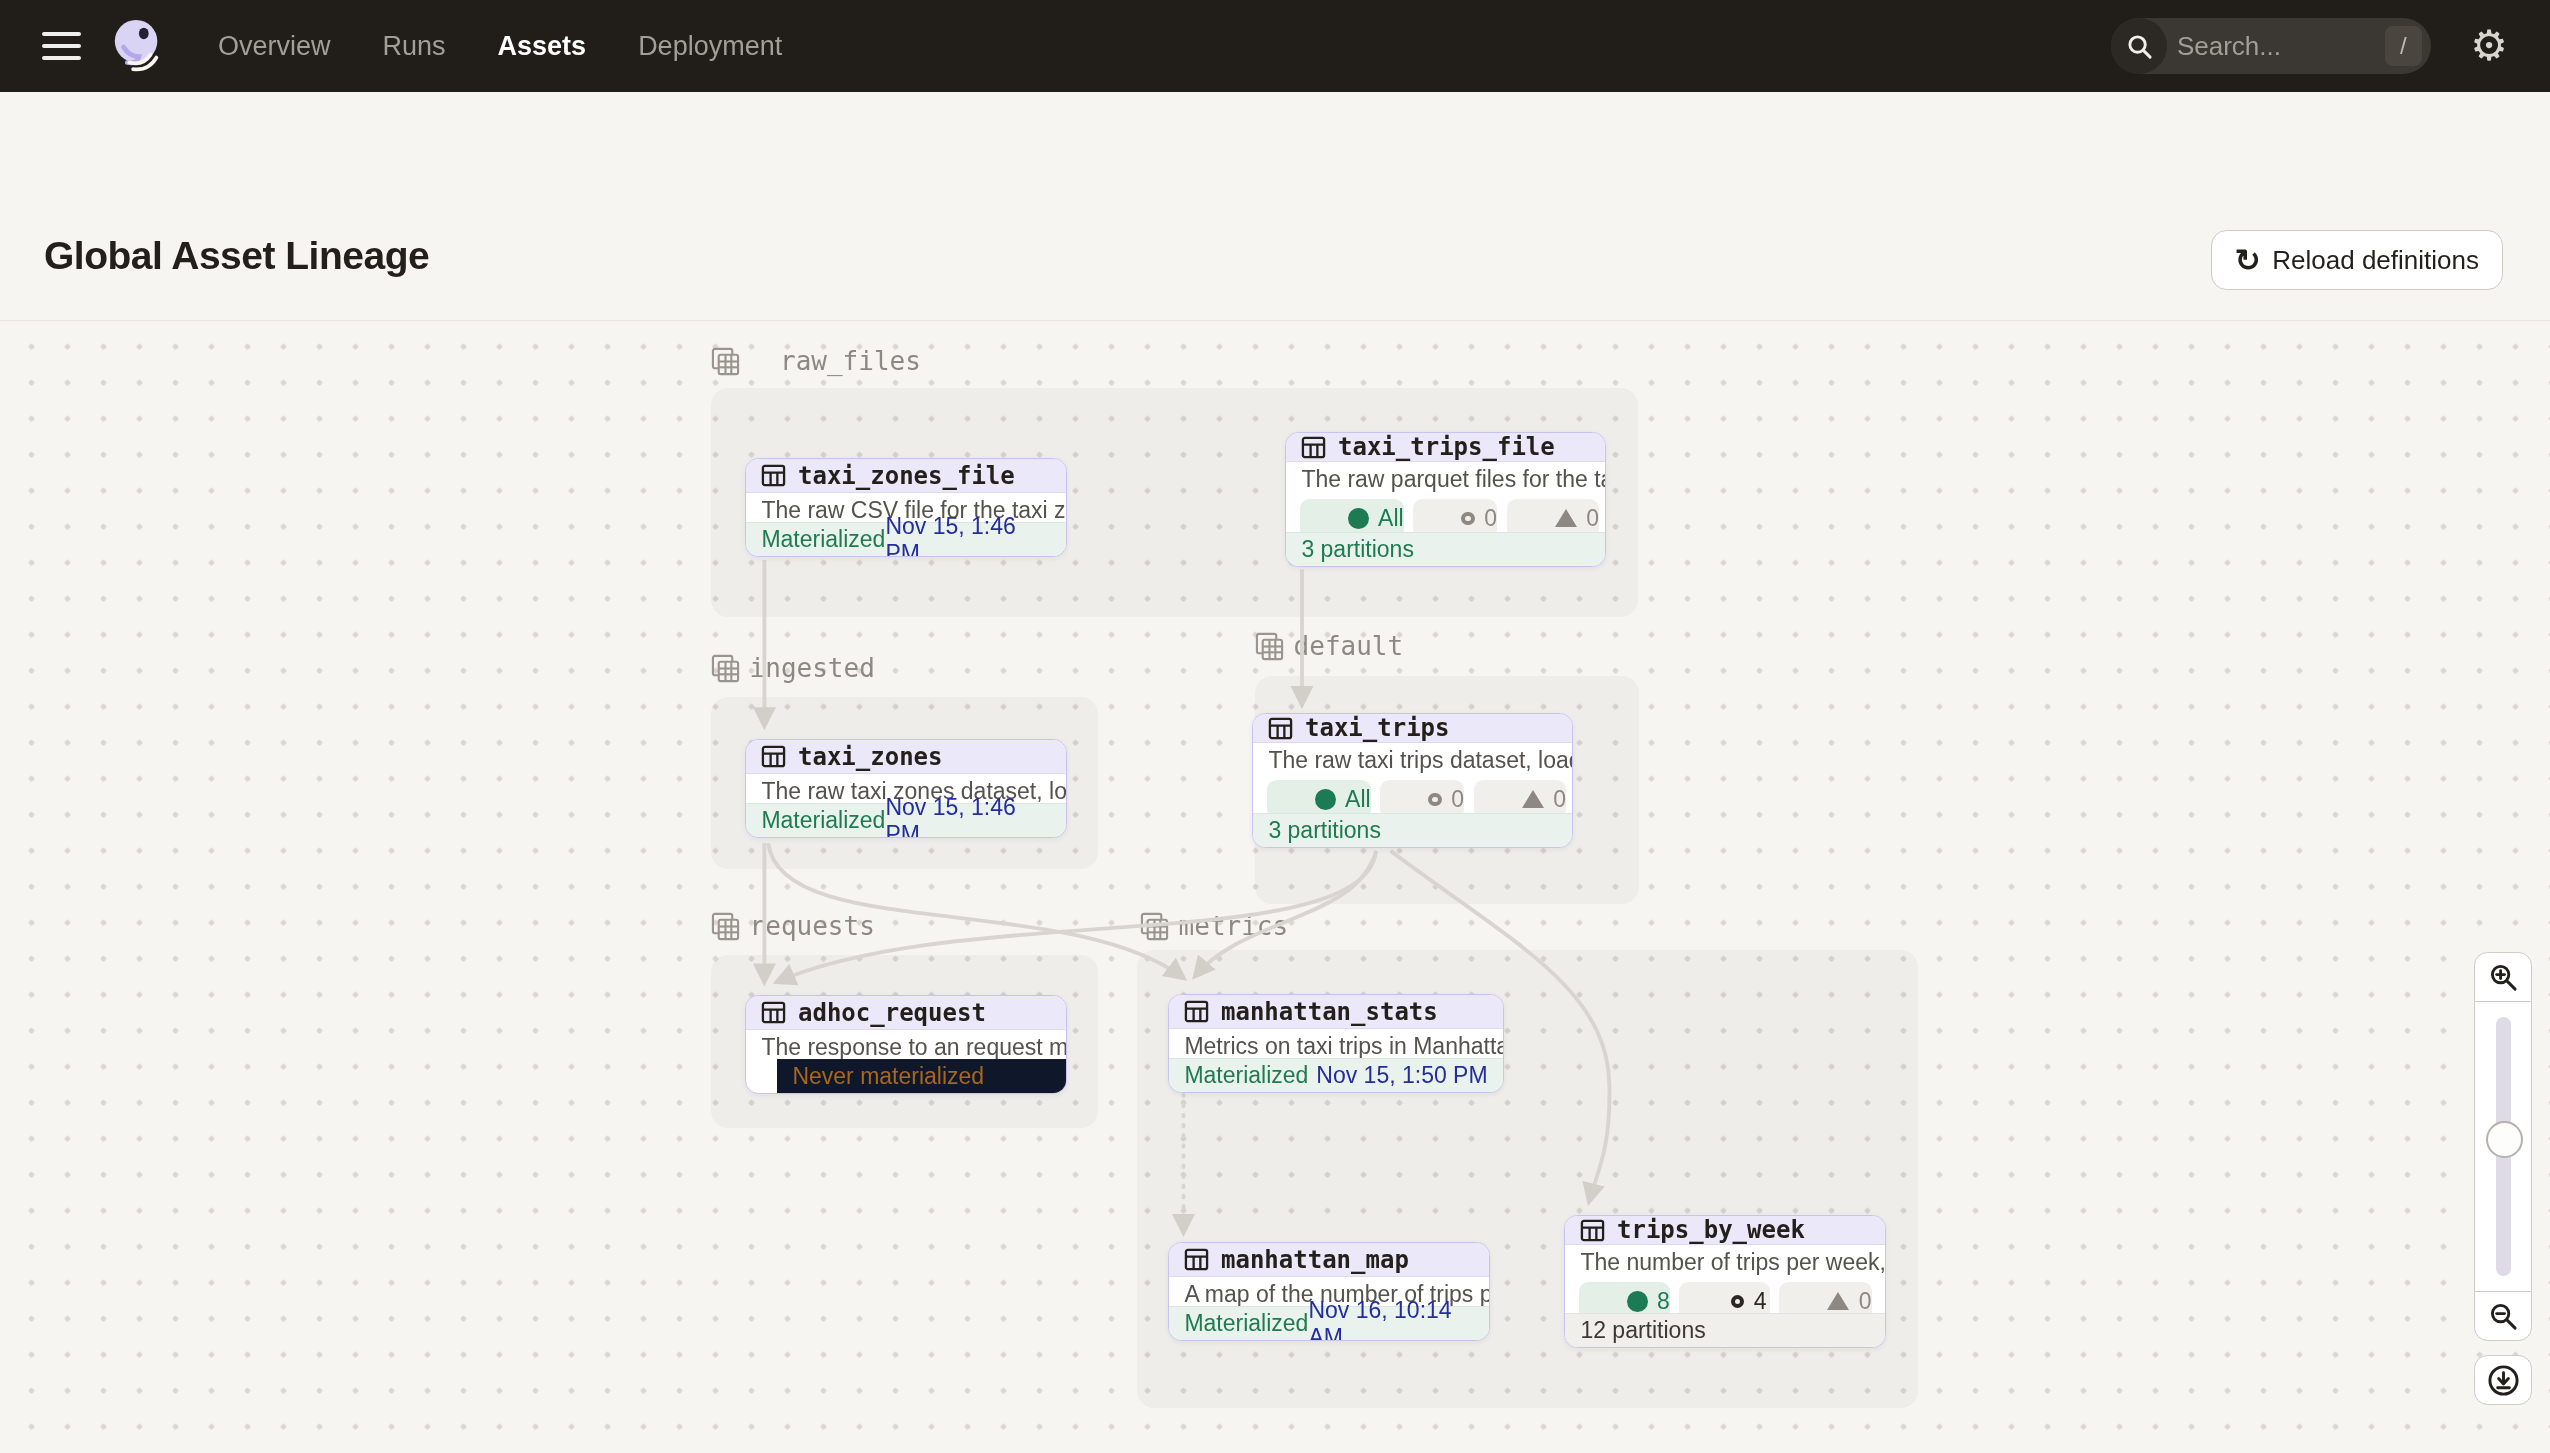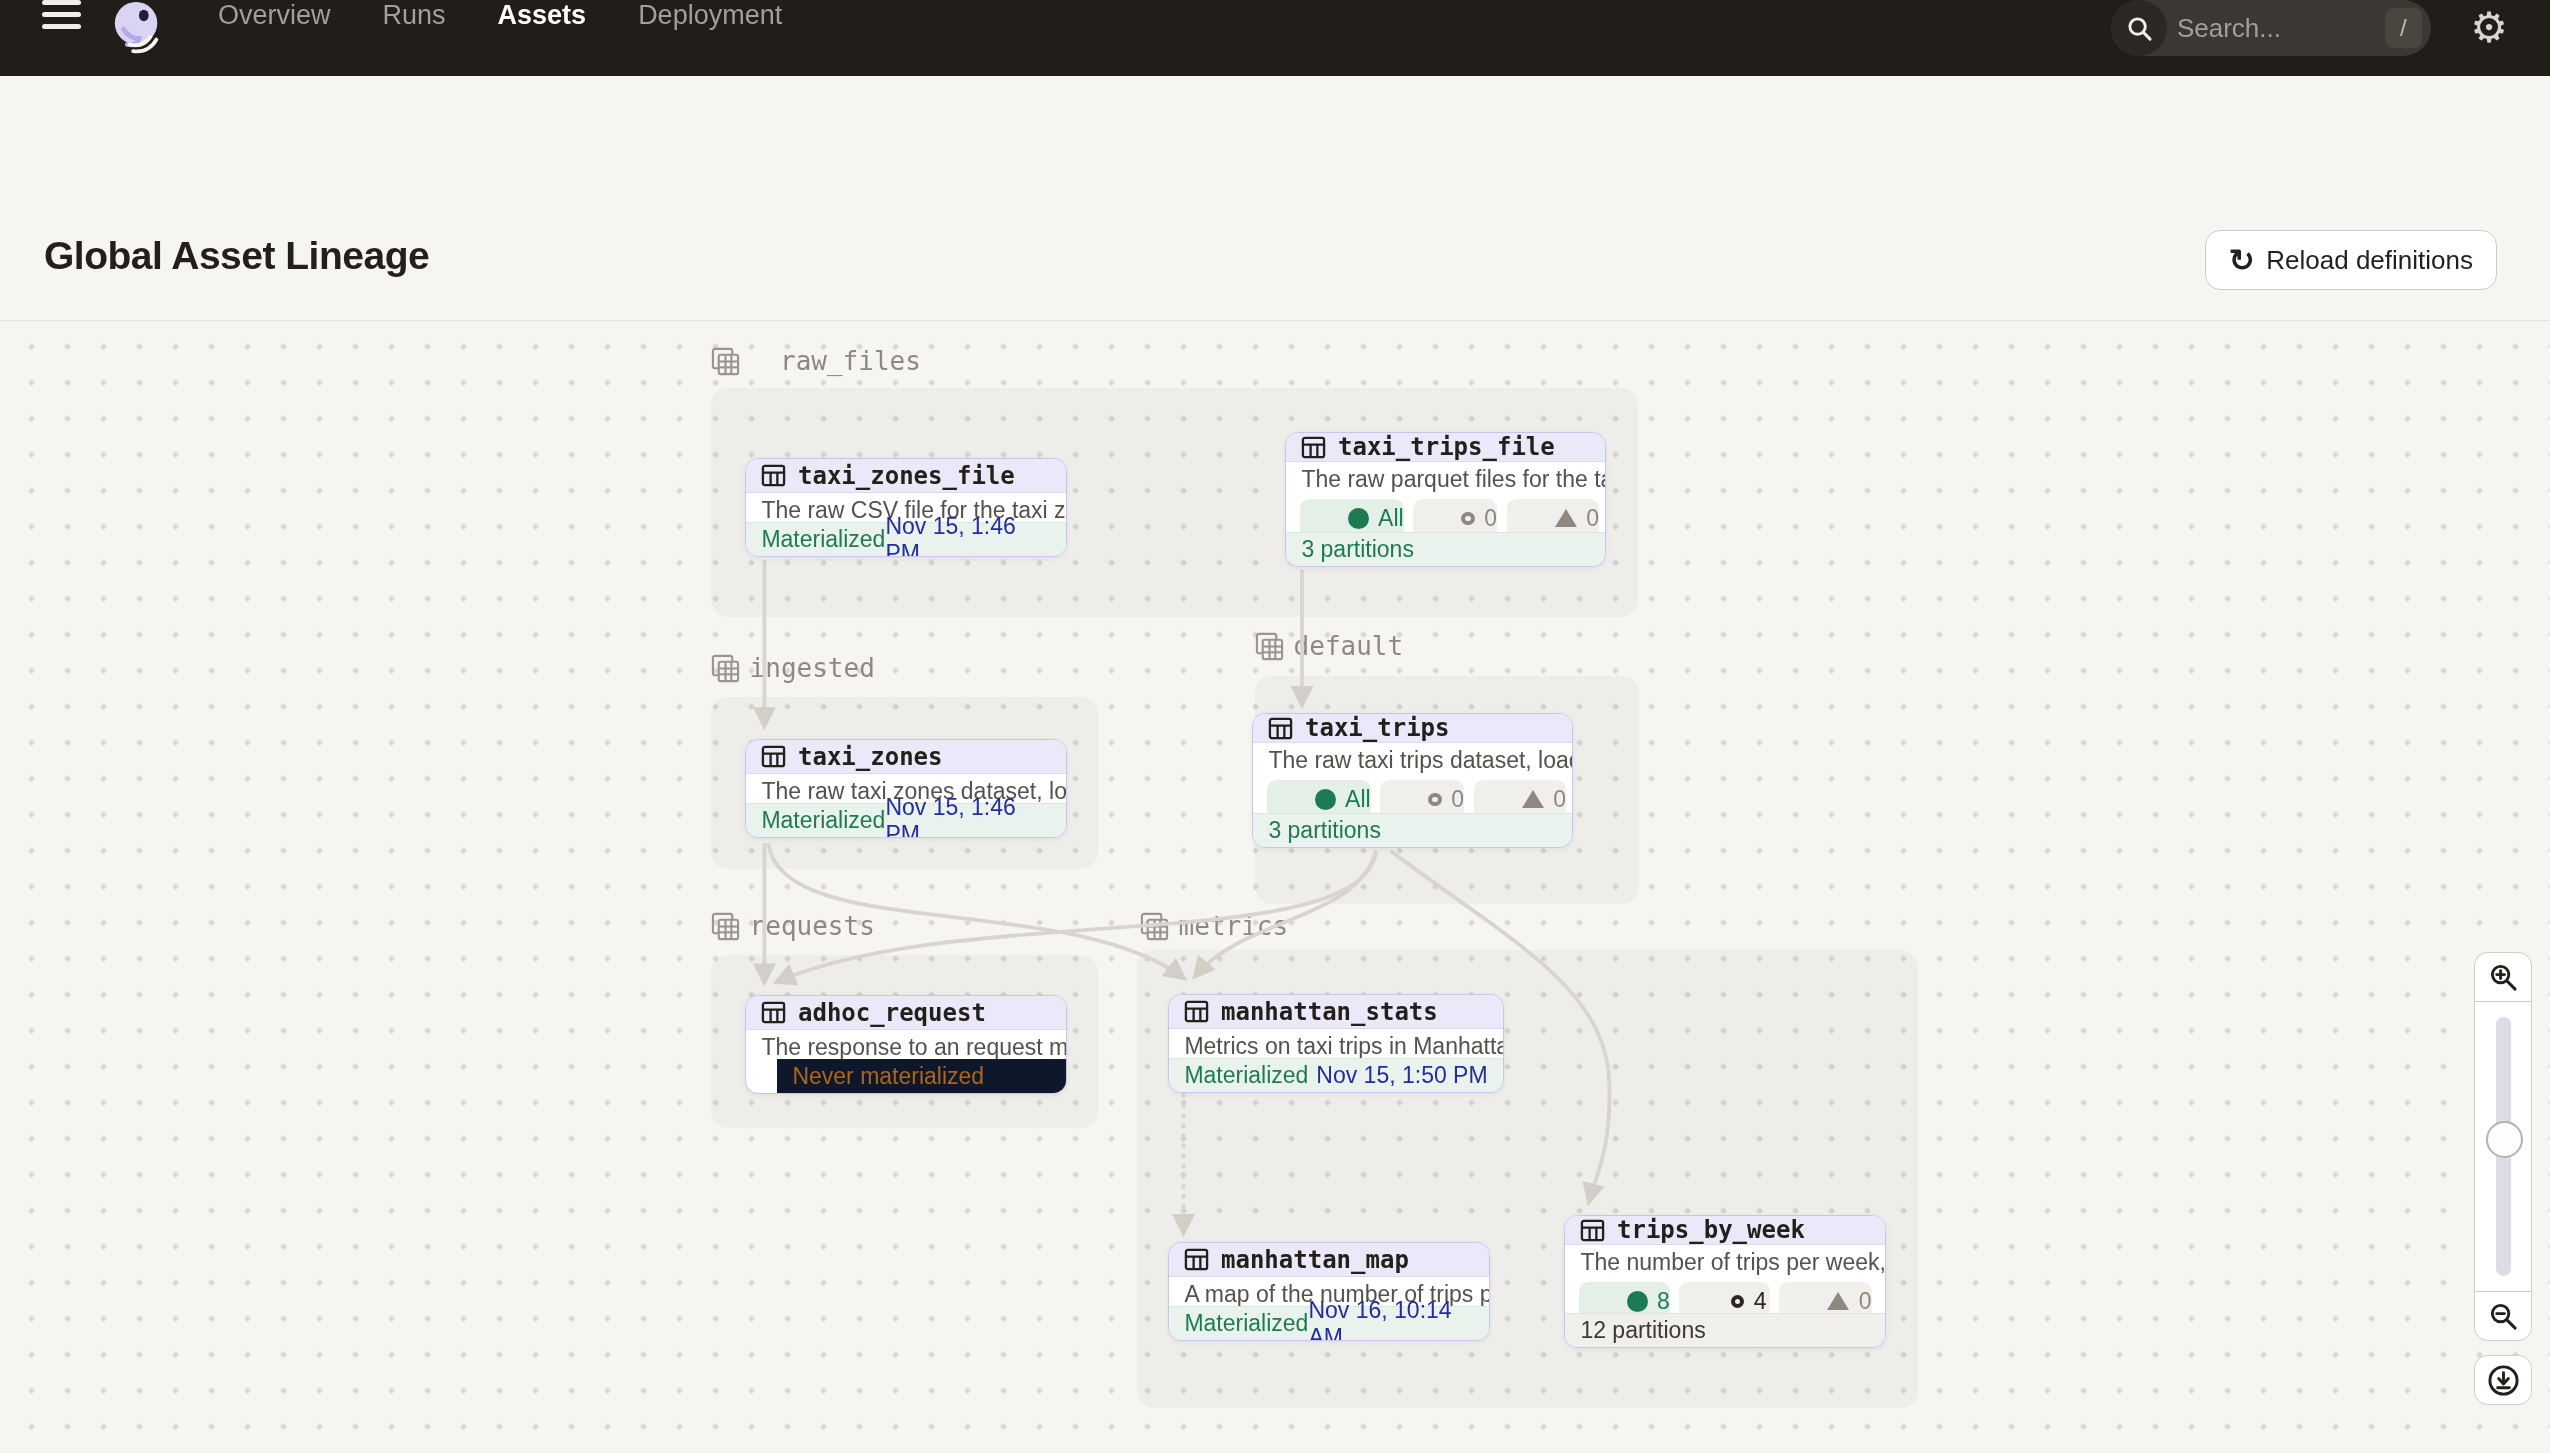--- a/index.html
+++ b/index.html
@@ -4,22 +4,22 @@
 <style>
   * { margin:0; padding:0; box-sizing:border-box; }
   html,body { background:#e8e6e3; }
   .screen {
     position:relative; width:2550px; height:1453px; overflow:hidden;
     background:#f6f5f2; font-family:"Liberation Sans", sans-serif; color:#231f1b;
   }
 
   
   .topnav {
-    position:absolute; top:0; left:0; right:0; height:76px;
-    background:#211d19; display:flex; align-items:flex-start; padding:0 42px;
+    position:absolute; top:0; left:0; right:0; height:92px;
+    background:#211d19; display:flex; align-items:center; padding:0 42px;
   }
   .hamburger { width:39px; height:29px; display:flex; flex-direction:column; justify-content:space-between; cursor:pointer; }
   .hamburger span { display:block; height:4.8px; border-radius:2.9px; background:#f1efec; }
   .logo { margin-left:29px; width:56px; height:56px; position:relative; }
   .nav-menu { display:flex; gap:52px; margin-left:52px; font-size:27px; }
   .nav-item { color:#a39e97; cursor:pointer; }
   .nav-item.active { color:#ffffff; font-weight:700; }
   .nav-right { margin-left:auto; display:flex; align-items:center; gap:39px; }
   .search-pill {
     position:relative; width:320px; height:56px; border-radius:29px; background:#3b3732;
@@ -34,21 +34,21 @@
     color:#cfcac3; font-size:26px; padding:0 7.7px 0 9.6px; font-family:"Liberation Sans", sans-serif;
   }
   .search-pill input::placeholder { color:#a39e97; }
   .slash-badge {
     flex:none; margin-right:9.6px; width:37px; height:40px; border-radius:7.7px;
     background:#4a453e; color:#beb9b1; font-size:24px; display:flex; align-items:center; justify-content:center;
   }
   .gear { font-size:42px; color:#d8d4ce; line-height:1; cursor:pointer; }
 
   
-  .page-header { position:absolute; top:93px; left:0; right:14px; height:227px; background:#f6f5f2; }
+  .page-header { position:absolute; top:93px; left:0; right:8px; height:227px; background:#f6f5f2; }
   .page-title { position:absolute; left:44px; top:137px; transform:translateY(0); font-size:39px; font-weight:700; letter-spacing:-0.5px; }
   .page-title { top:141px; }
   .btn {
     display:inline-flex; align-items:center; gap:11.6px; background:#ffffff;
     border:1px solid #cfcac3; border-radius:13.5px; font-size:26px; color:#231f1b;
     padding:0 23px; height:60px; cursor:pointer; white-space:nowrap;
   }
   .reload-btn { position:absolute; right:39px; top:137px; height:60px; border-radius:15.4px; }
   .glyph-refresh { font-size:31px; line-height:1; font-weight:700; }
 

